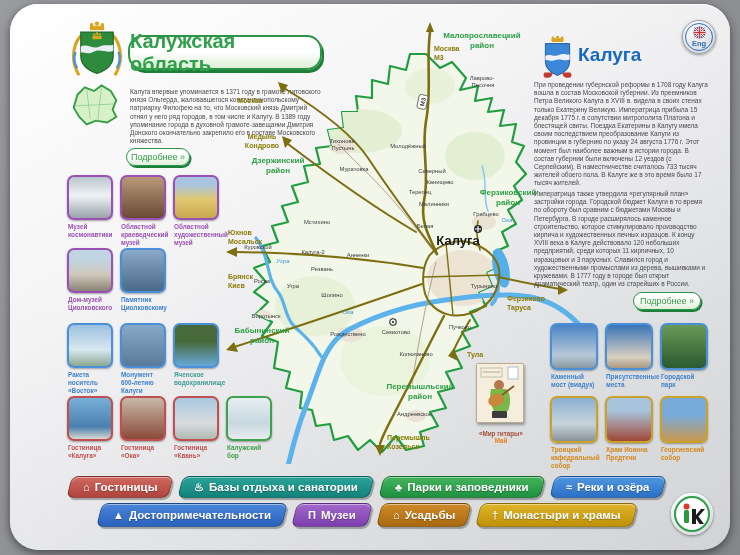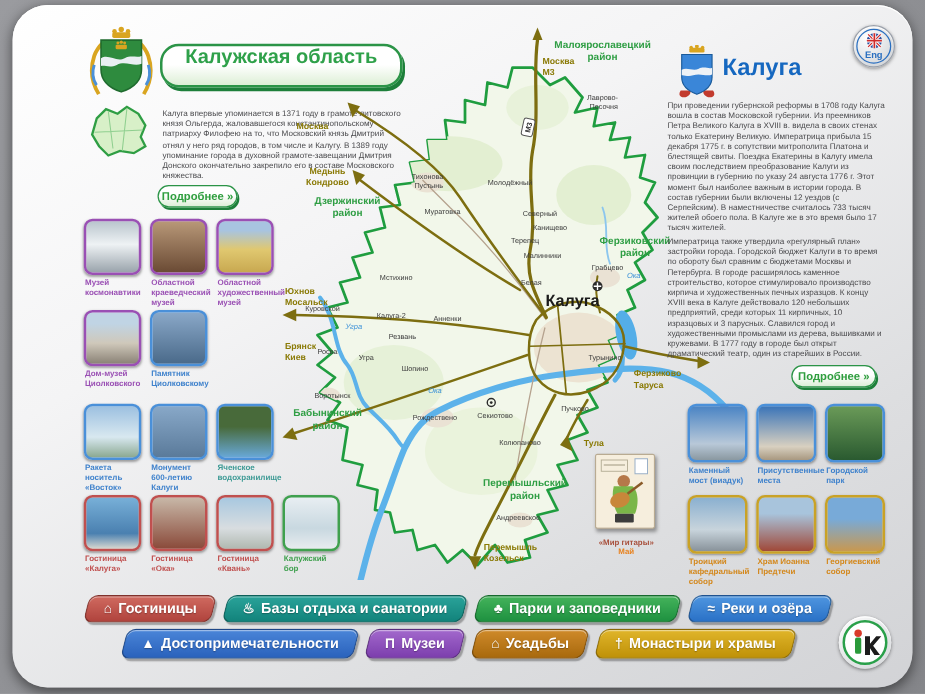--- a/index.html
+++ b/index.html
@@ -7,27 +7,27 @@
     font-family:"Liberation Sans",sans-serif;}
   .panel{position:absolute;left:10px;top:4px;width:720px;height:546px;border-radius:28px;
     background:linear-gradient(150deg,#ffffff 0%,#f4f4f5 35%,#dddee0 75%,#d2d3d6 100%);
     box-shadow:0 3px 10px rgba(0,0,0,.5), inset 0 1px 0 #fff;}
   .abs{position:absolute;}
   
   .arms-oblast{left:60px;top:16px;width:54px;height:62px;}
   .title-btn{left:118px;top:31px;width:190px;height:31px;border:2px solid #2b9447;border-radius:15px;
     background:linear-gradient(180deg,#ffffff 48%,#ddefd6 100%);
     box-shadow:2px 3px 0 #1d7f3a, inset 0 1px 0 #fff;
-    color:#2fa14a;font-size:16px;font-weight:bold;display:flex;justify-content:center;cursor:pointer;}
+    color:#2fa14a;font-size:20px;font-weight:bold;display:flex;align-items:center;justify-content:center;cursor:pointer;}
   .region-shape{left:60px;top:77px;width:50px;height:46px;}
   .desc{color:#4a4a4d;font-size:6.5px;line-height:1.26;margin:0;text-align:left;}
   .left-desc{left:120px;top:84px;width:192px;}
   .more-btn{border:1.5px solid #2b9447;border-radius:9px;
     background:linear-gradient(180deg,#ffffff 42%,#ddeed8 100%);
-    box-shadow:1.5px 2px 0 #1d7f3a;color:#2f9e3f;font-size:9px;font-weight:bold;
+    box-shadow:1.5px 2px 0 #1d7f3a;color:#2f9e3f;font-size:9px;font-weight:normal;
     display:flex;align-items:center;justify-content:center;cursor:pointer;}
   .left-more{left:116px;top:144px;width:62px;height:16px;}
   
   .arms-city{left:532px;top:32px;width:31px;height:44px;}
   .city-title{left:568px;top:40px;font-size:19px;font-weight:bold;color:#1668c0;}
   .eng-btn{left:672px;top:16px;width:32px;height:32px;border-radius:50%;
     background:radial-gradient(circle at 35% 30%,#ffffff 0%,#c9ccd0 100%);
     border:1px solid #9aa0aa;box-shadow:0 1px 3px rgba(0,0,0,.4), inset 0 1px 1px #fff;
     display:flex;flex-direction:column;align-items:center;justify-content:center;cursor:pointer;}
   .eng-ring{position:absolute;inset:2px;border:1.4px solid #2a6fc0;border-radius:50%;}

